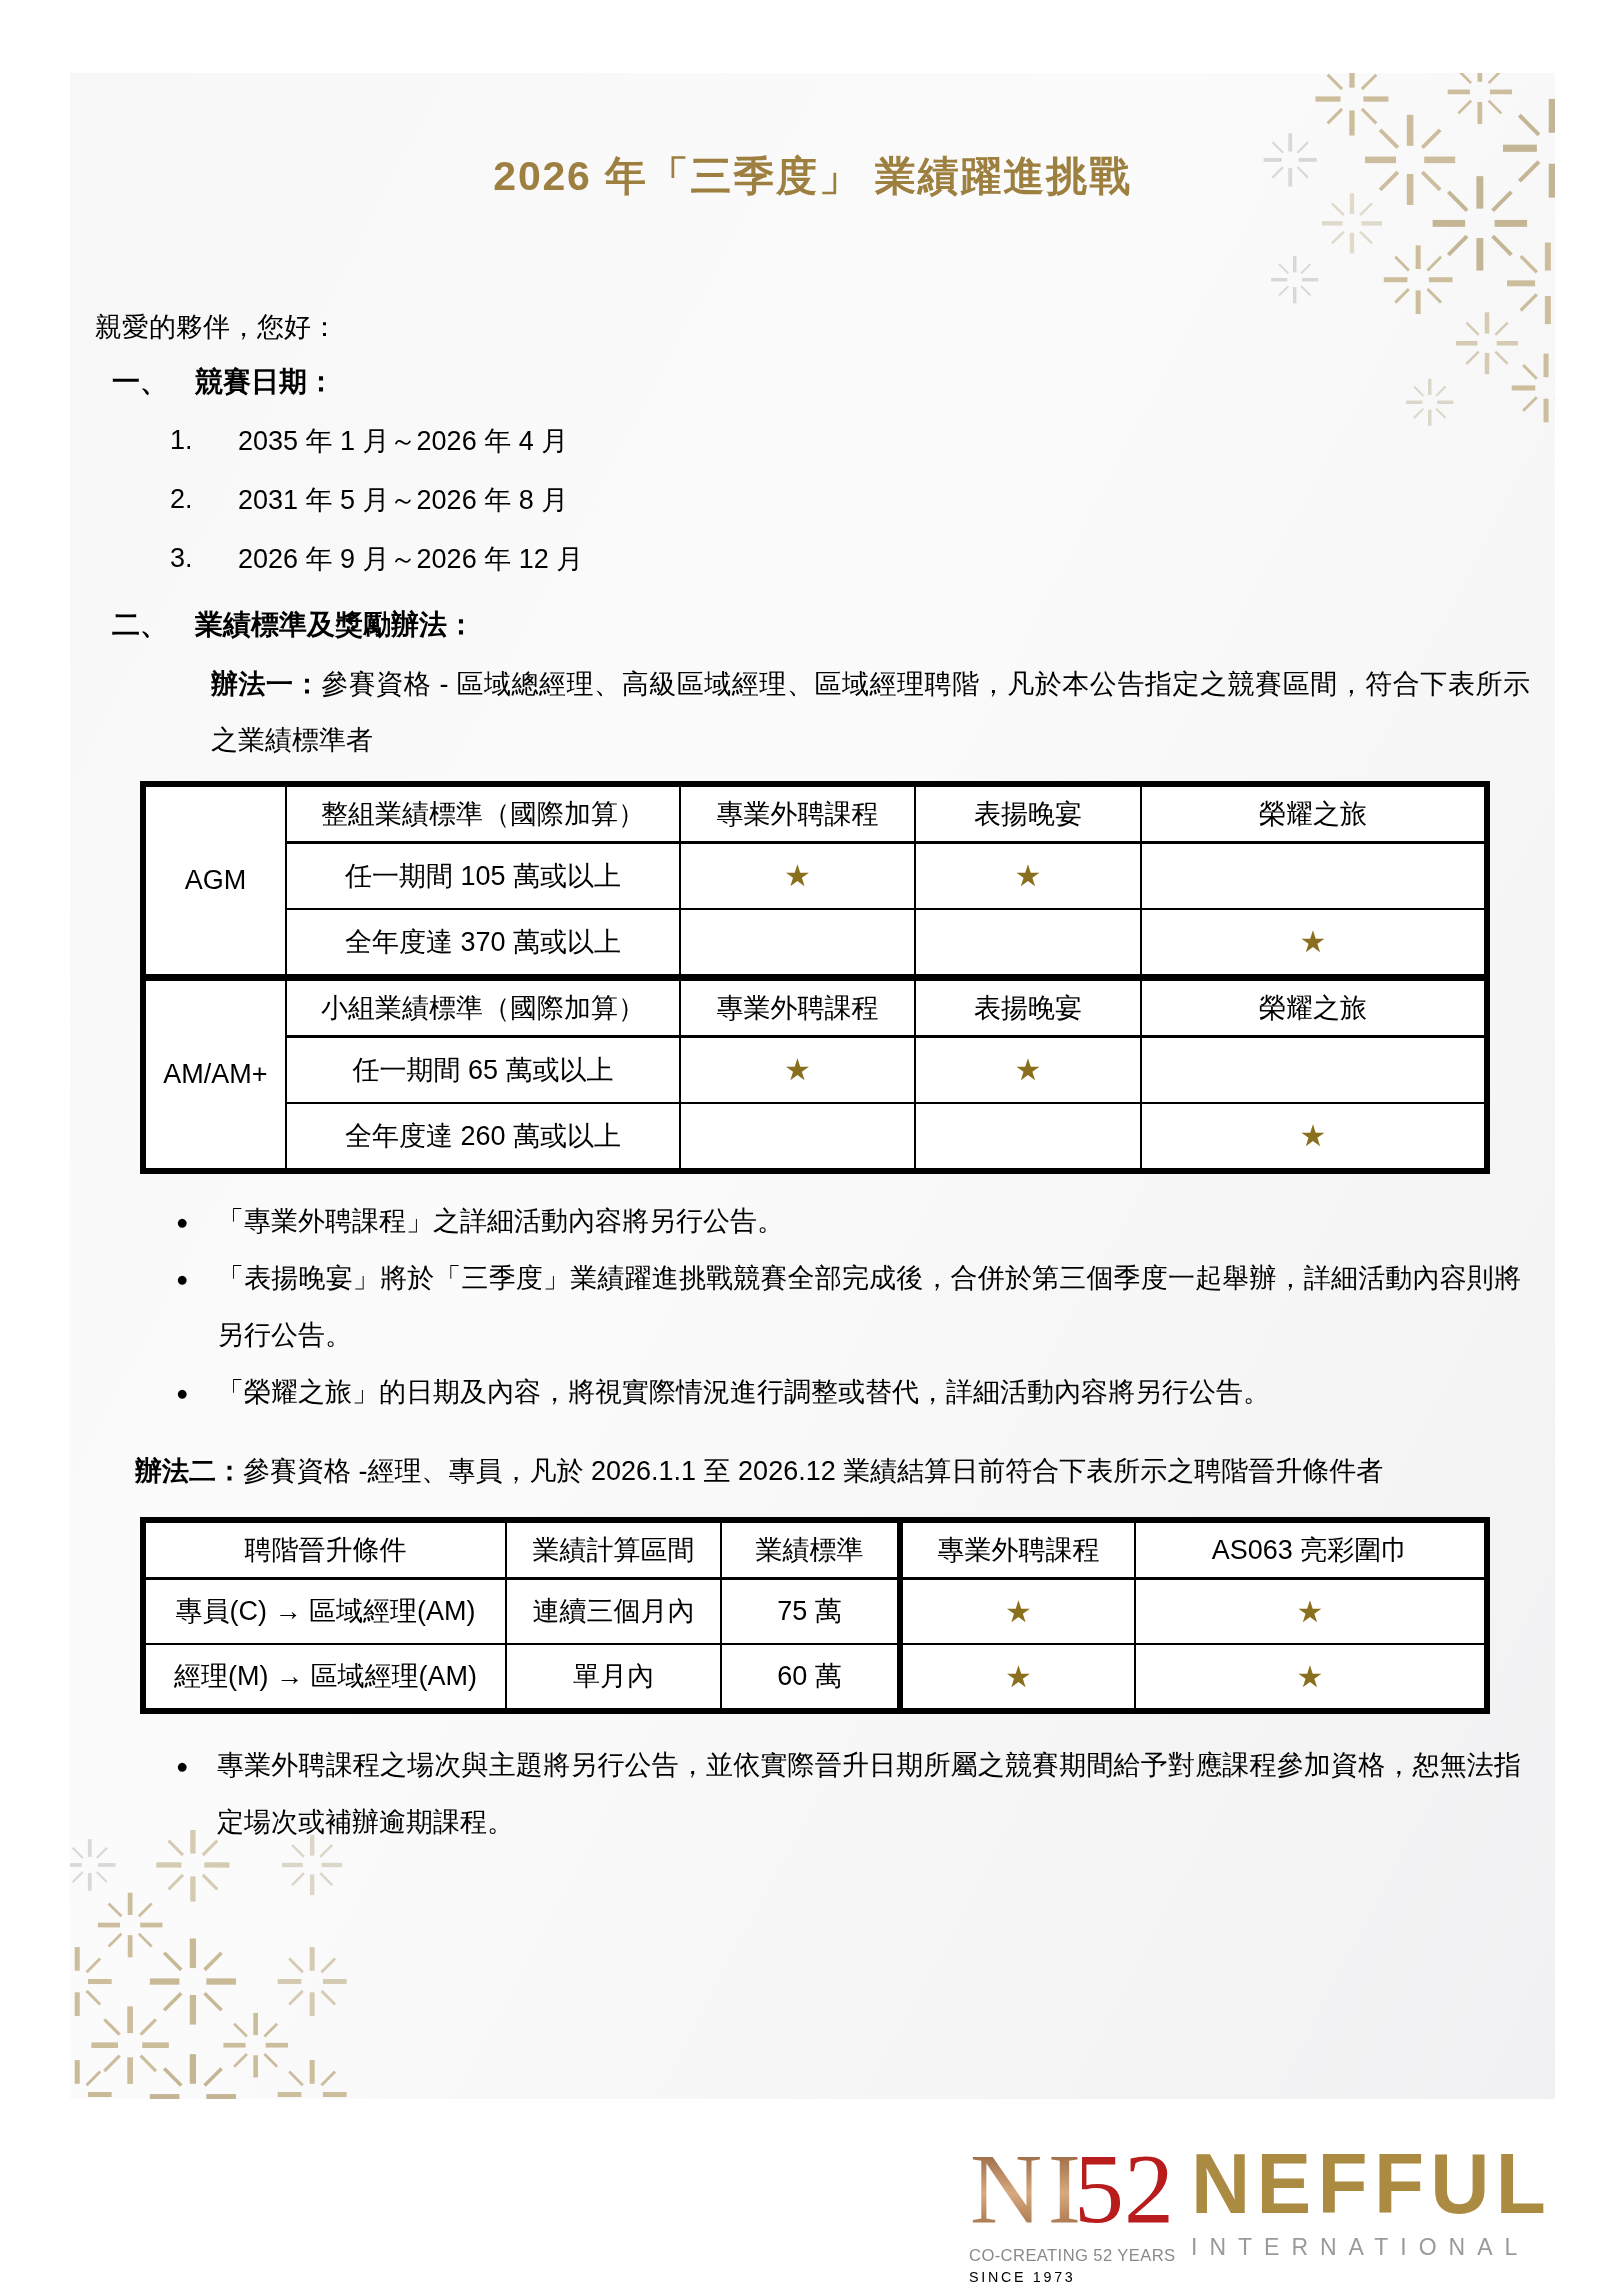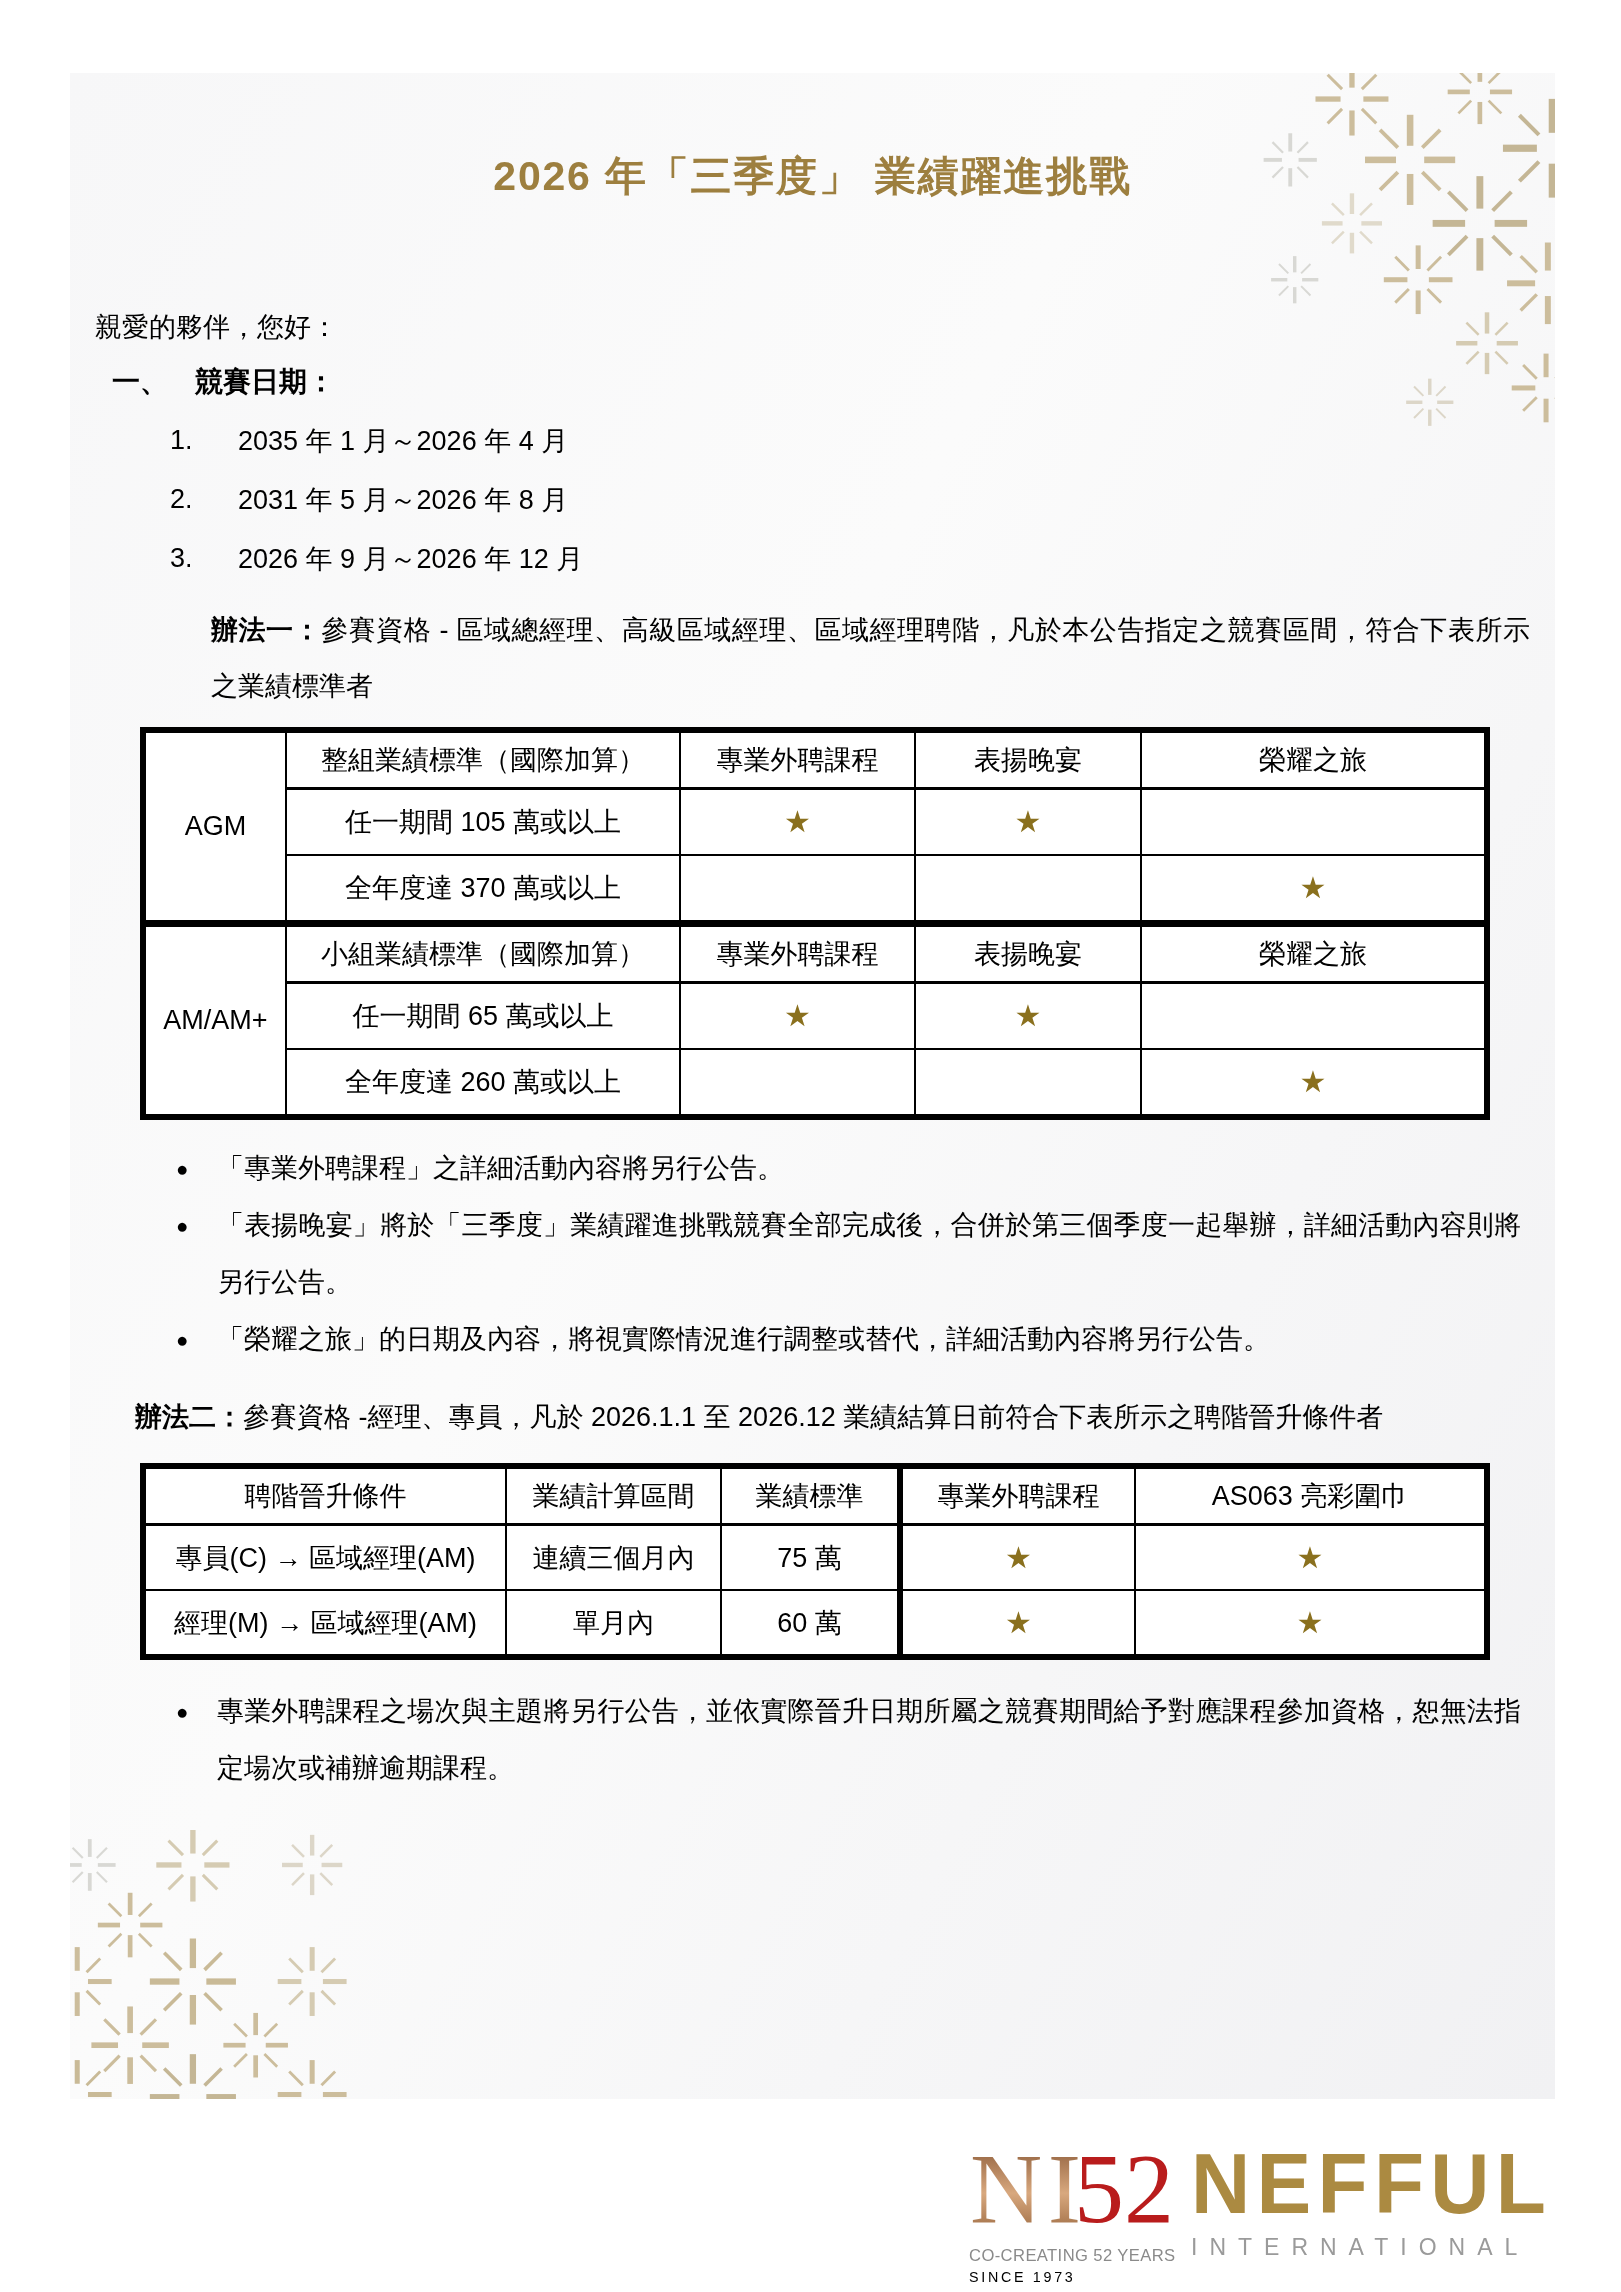--- a/index.html
+++ b/index.html
@@ -155,20 +155,23 @@
       <div class="numrow">
         <span class="num">2.</span>
         <span>2031 年 5 月～2026 年 8 月</span>
       </div>
       <div class="numrow">
         <span class="num">3.</span>
         <span>2026 年 9 月～2026 年 12 月</span>
       </div>
     </div>
 
+    <div class="sec-h">
+      <span class="sec-no">二、</span><span>業績標準及獎勵辦法：</span>
+    </div>
 
     <p class="method method1"><b>辦法一：</b><span>參賽資格 - 區域總經理、高級區域經理、區域經理聘階，凡於本公告指定之競賽區間，符合下表所示之業績標準者</span></p>
 
     <table class="t1">
       <colgroup>
         <col style="width:143px">
           <col style="width:394px">
           <col style="width:235px">
           <col style="width:226px">
           <col style="width:346px">

